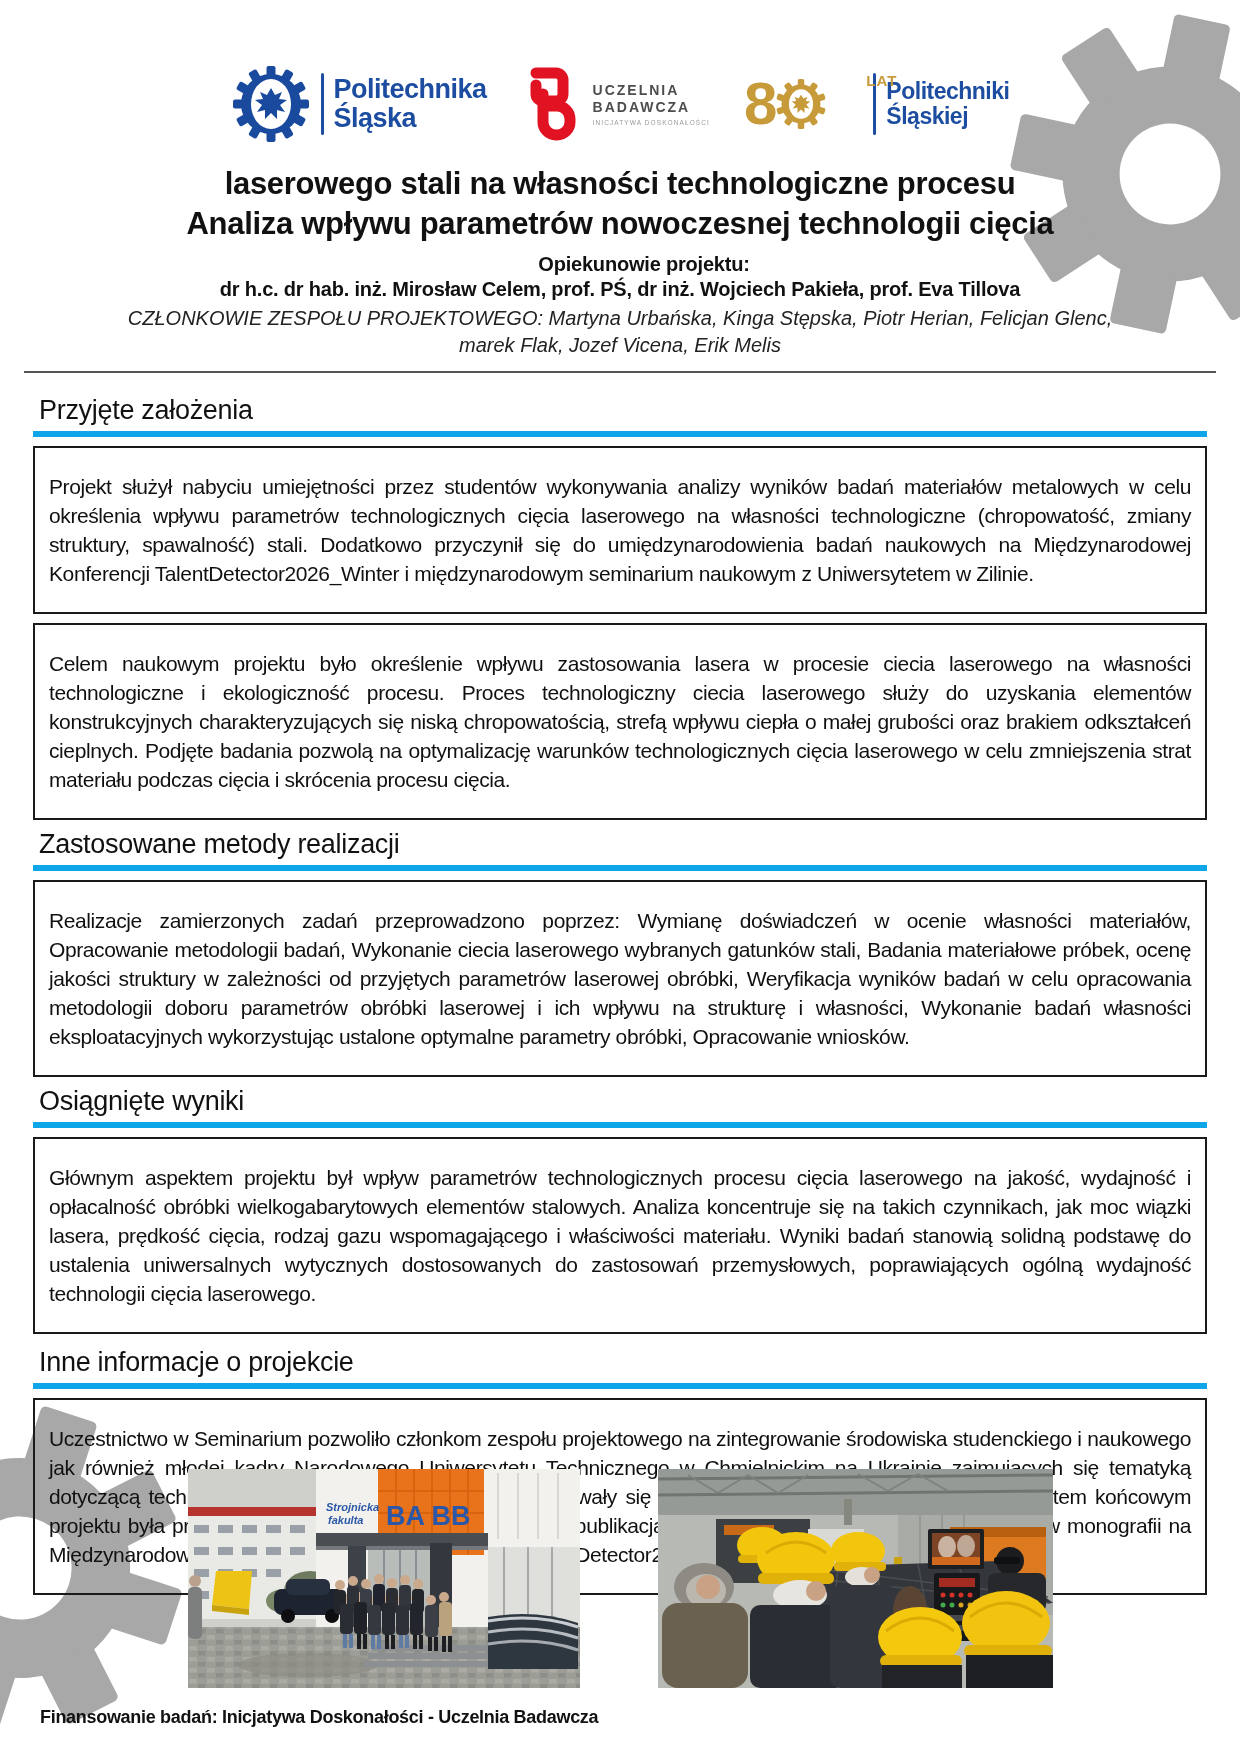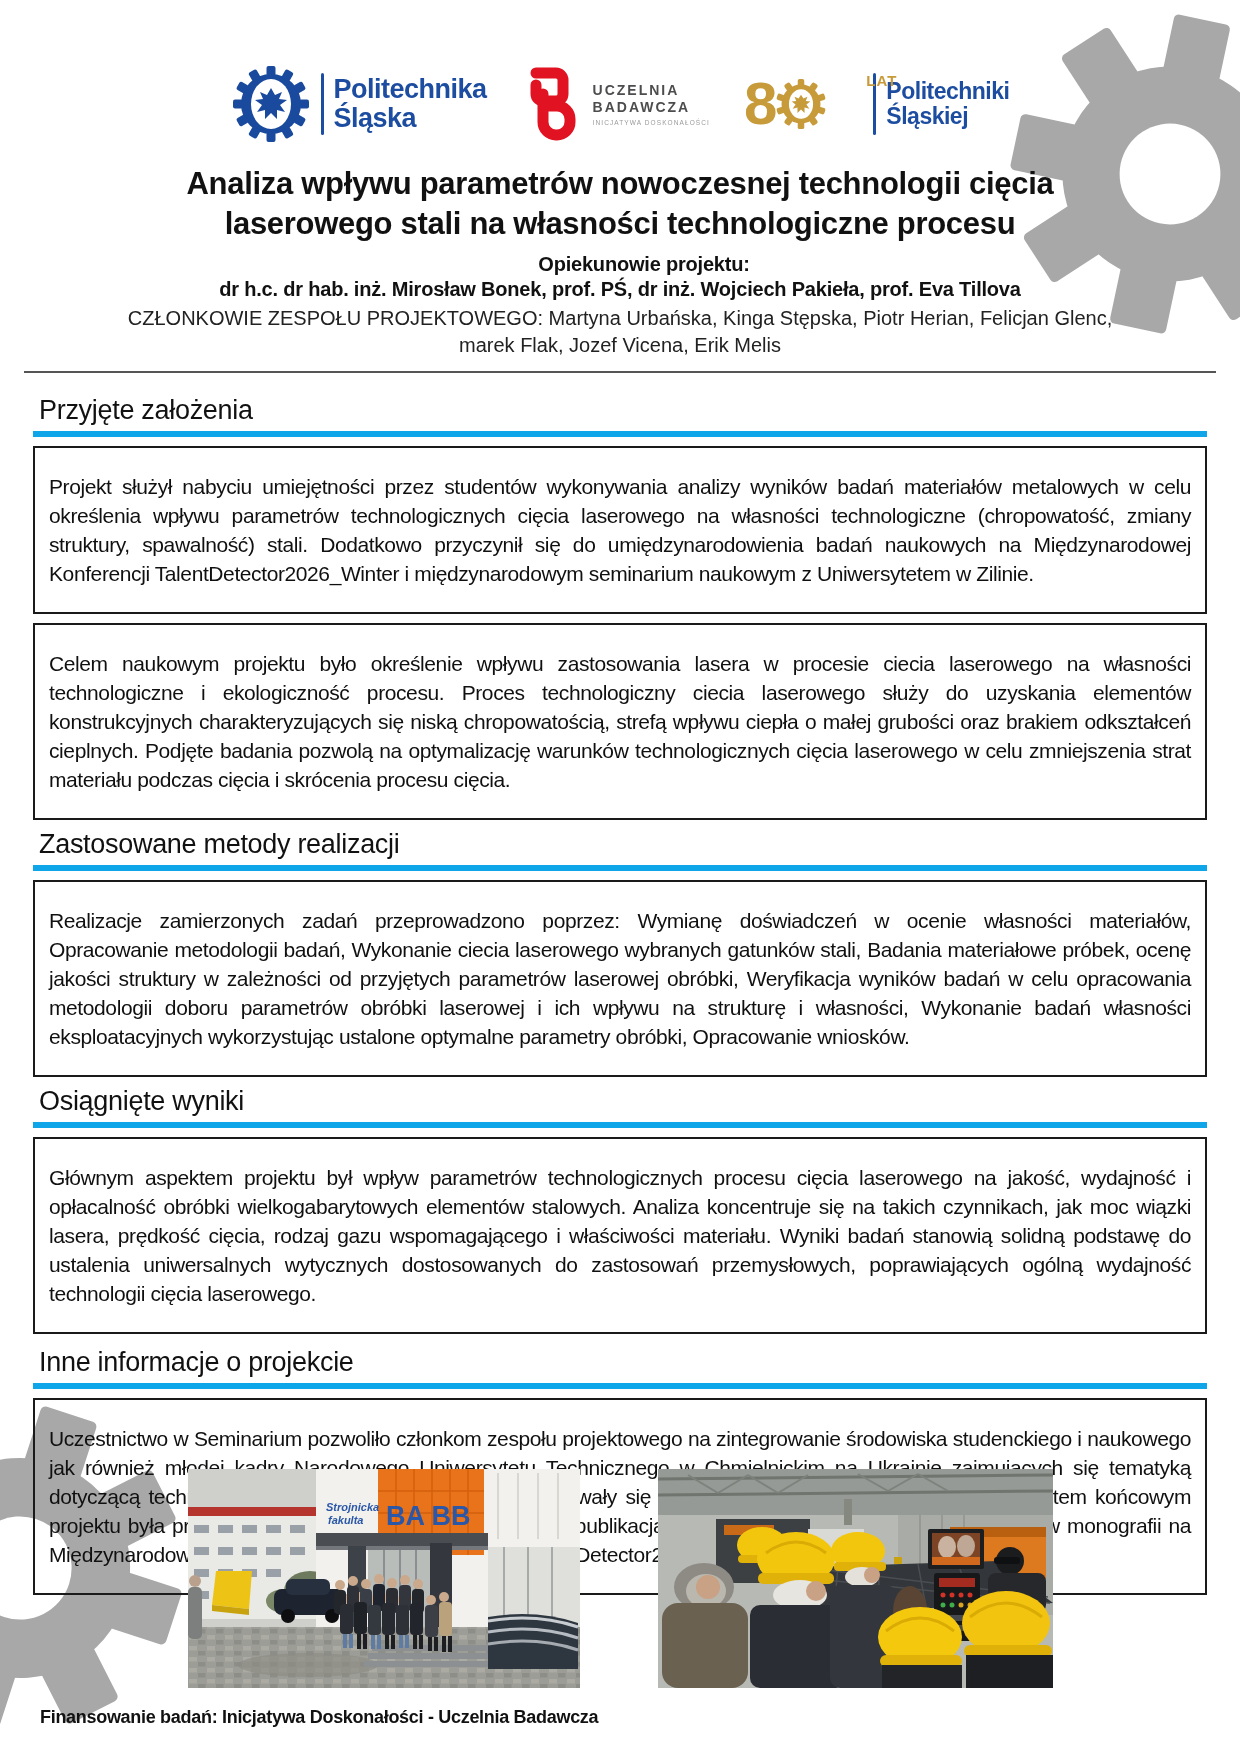--- a/index.html
+++ b/index.html
@@ -21,21 +21,21 @@
   .ub-text{color:#4d4d4f;font-weight:700;font-size:14px;line-height:17px;letter-spacing:2px;}
   .ub-sub{color:#9a9a9a;font-weight:400;font-size:6.5px;letter-spacing:1.1px;margin-top:3px;}
   .anniv-mark{position:relative;display:flex;align-items:center;}
   .anniv-eight{color:#c79a3a;font-weight:700;font-size:60px;line-height:60px;letter-spacing:-2px;}
   .anniv-lat{position:absolute;top:-2px;right:-34px;color:#c79a3a;font-weight:700;font-size:15px;letter-spacing:1px;}
   .anniv-gap{width:36px;}
   
   .title{position:relative;z-index:2;text-align:center;font-size:31px;font-weight:700;line-height:40px;letter-spacing:-0.3px;margin:14px 120px 0;}
   .meta-label{text-align:center;font-size:20px;font-weight:700;margin-top:9px;letter-spacing:-0.2px;padding-left:48px;}
   .meta-supervisors{text-align:center;font-size:20px;font-weight:700;margin-top:2px;letter-spacing:-0.2px;}
-  .meta-team{text-align:center;font-size:20px;font-weight:400;color:#222;margin:4px auto 0;max-width:1010px;line-height:27px;}
+  .meta-team{text-align:center;font-size:20px;font-style:italic;font-weight:400;color:#222;margin:4px auto 0;max-width:1010px;line-height:27px;}
   .top-divider{border:none;border-top:2px solid #555;margin:12px 24px 0;}
   
   .section{position:relative;z-index:2;margin:0 33px;}
   .section-heading{font-size:27px;font-weight:400;letter-spacing:-0.3px;padding:0 0 5px 6px;border-bottom:6px solid #0ea5e9;}
   .sh-1{margin-top:22px;}
   .sh-2{margin-top:28px;}
   .sh-3{margin-top:9px;}
   .sh-4{margin-top:9px;}
   .sh-5{margin-top:13px;}
   .section-box{
@@ -157,25 +157,25 @@
       <div class="logo-vline"></div>
       <div class="anniv-text">
         <div>Politechniki</div>
         <div>Śląskiej</div>
       </div>
     </div>
 
   </div>
 
   <div class="title">
+    <div>laserowego stali na własności technologiczne procesu</div>
     <div>Analiza wpływu parametrów nowoczesnej technologii cięcia</div>
-    <div>laserowego stali na własności technologiczne procesu</div>
   </div>
   <div class="meta-label">Opiekunowie projektu:</div>
-  <div class="meta-supervisors">dr h.c. dr hab. inż. Mirosław Bonek, prof. PŚ, dr inż. Wojciech Pakieła, prof. Eva Tillova</div>
+  <div class="meta-supervisors">dr h.c. dr hab. inż. Mirosław Celem, prof. PŚ, dr inż. Wojciech Pakieła, prof. Eva Tillova</div>
   <div class="meta-team">CZŁONKOWIE ZESPOŁU PROJEKTOWEGO: Martyna Urbańska, Kinga Stępska, Piotr Herian, Felicjan Glenc, marek Flak, Jozef Vicena, Erik Melis</div>
   <hr class="top-divider">
 
   <div class="section">
     <div class="section-heading sh-1">Przyjęte założenia</div>
     <div class="section-box">Projekt służył nabyciu umiejętności przez studentów wykonywania analizy wyników badań materiałów metalowych w celu określenia wpływu parametrów technologicznych cięcia laserowego na własności technologiczne (chropowatość, zmiany struktury, spawalność) stali. Dodatkowo przyczynił się do umiędzynarodowienia badań naukowych na Międzynarodowej Konferencji TalentDetector2026_Winter i międzynarodowym seminarium naukowym z Uniwersytetem w Zilinie.</div>
   </div>
 
   <div class="section">
     <div class="section-box">Celem naukowym projektu było określenie wpływu zastosowania lasera w procesie ciecia laserowego na własności technologiczne i ekologiczność procesu. Proces technologiczny ciecia laserowego służy do uzyskania elementów konstrukcyjnych charakteryzujących się niską chropowatością, strefą wpływu ciepła o małej grubości oraz brakiem odkształceń cieplnych. Podjęte badania pozwolą na optymalizację warunków technologicznych cięcia laserowego w celu zmniejszenia strat materiału podczas cięcia i skrócenia procesu cięcia.</div>

